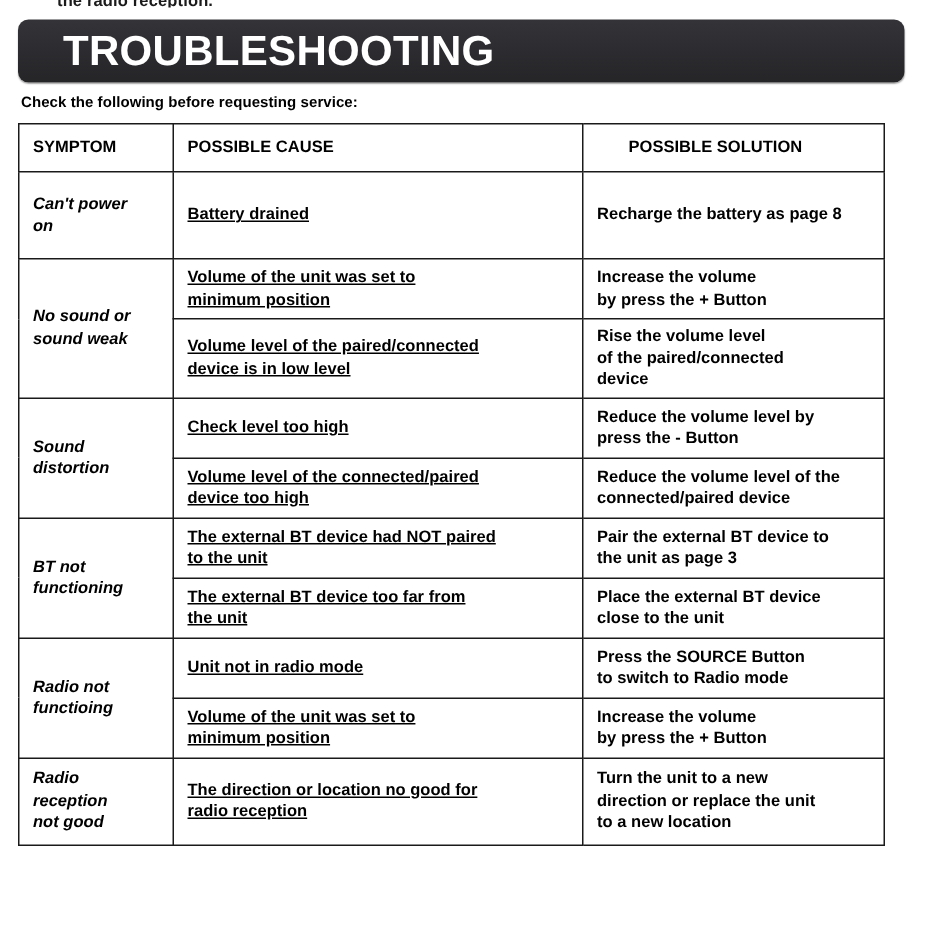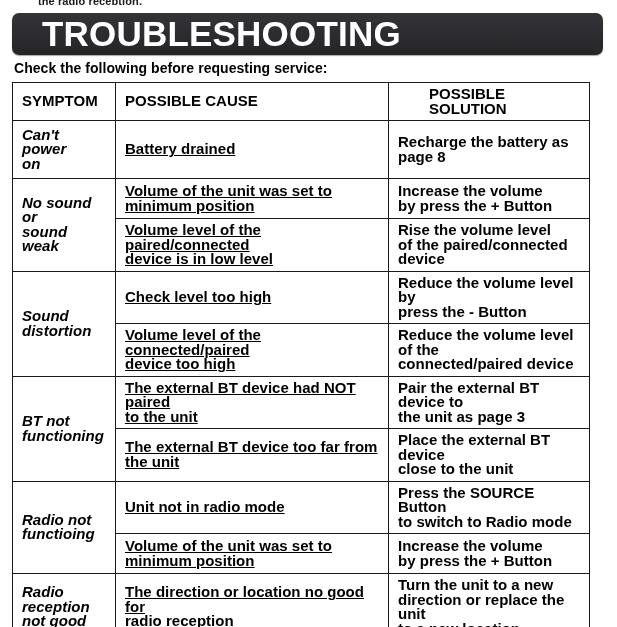--- a/index.html
+++ b/index.html
@@ -40,63 +40,63 @@
     background: linear-gradient(180deg, #343438 0%, #2d2d31 45%, #252528 100%);
     border-radius: 7px;
     box-shadow: 0 1px 1px rgba(0,0,0,0.35);
   }
   .title-banner .banner-text {
     position: absolute;
     left: 30px;
     top: 50%;
     transform: translateY(-50%);
     color: #ffffff;
-    font-size: 35px;
+    font-size: 28px;
     font-weight: bold;
     letter-spacing: 0.2px;
     line-height: 36px;
     white-space: nowrap;
   }
 
   .intro-line {
     position: absolute;
     left: 14px;
     top: 61px;
-    font-size: 14px;
+    font-size: 10px;
     font-weight: bold;
     letter-spacing: 0.05px;
     line-height: 15px;
   }
 
   
   table.ts-table {
     position: absolute;
     left: 12px;
     top: 82px;
     width: 577px;
     border-collapse: collapse;
     table-layout: fixed;
   }
   table.ts-table td, table.ts-table th {
     border: 1.6px solid #1a1a1a;
     vertical-align: middle;
     padding: 4px 8px 4px 9px;
-    font-size: 15px;
+    font-size: 11px;
     font-weight: bold;
     line-height: 14.5px;
     text-align: left;
     letter-spacing: 0.02px;
     margin-top: 23px;
   }
   .col-symptom { width: 103px; }
   .col-cause   { width: 273px; }
   .col-solution{ width: 201px; }
 
   th.hd { height: 23px; padding-top: 3px; padding-bottom: 3px; }
-  th.hd.sol { padding-left: 40px; }
+  th.hd.sol { padding-left: 30px; }
 
   td.sym  { padding-left: 9px; font-style: italic; }
   td.cause{ padding-left: 10px; text-decoration: underline; }
   td.sol  { padding-left: 10px; }
 
   
   .h-tall  { height: 58px; }
   .h-mid   { height: 46px; }
   .h-short { height: 40px; }
 </style>

